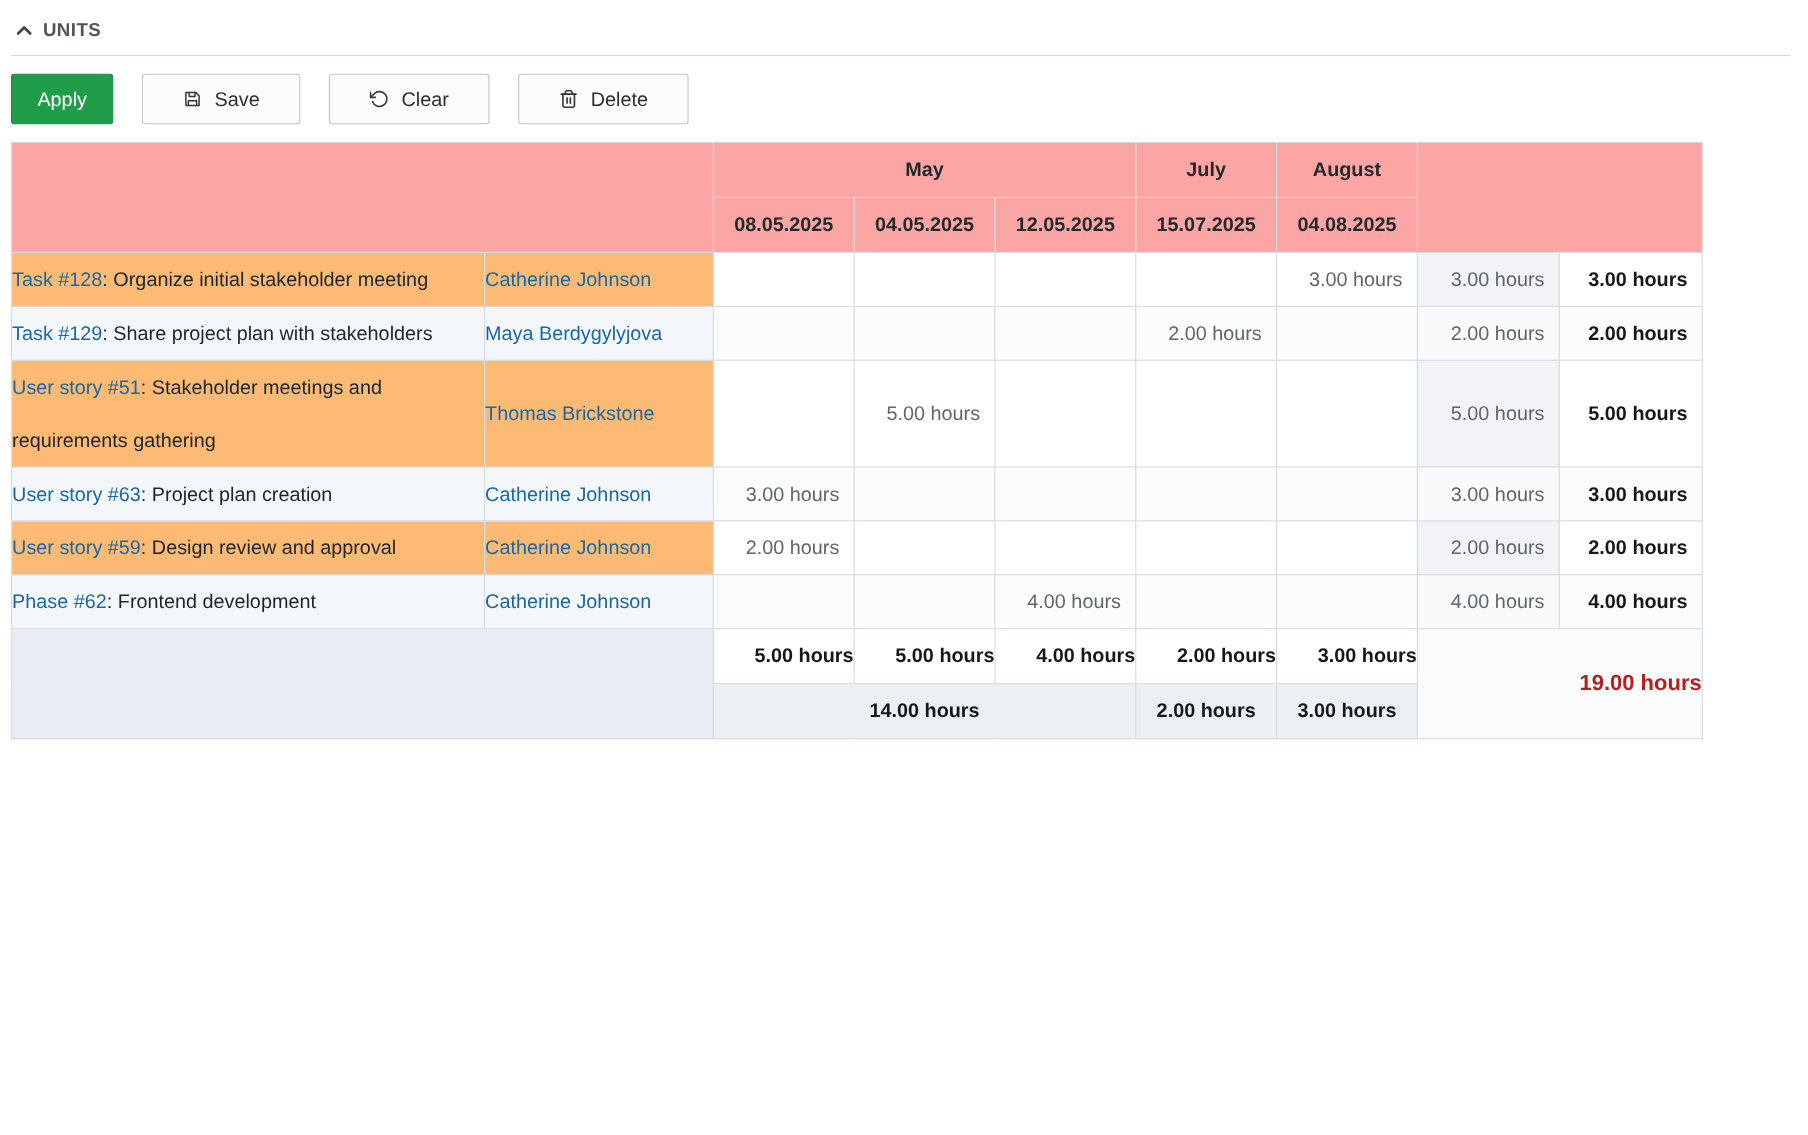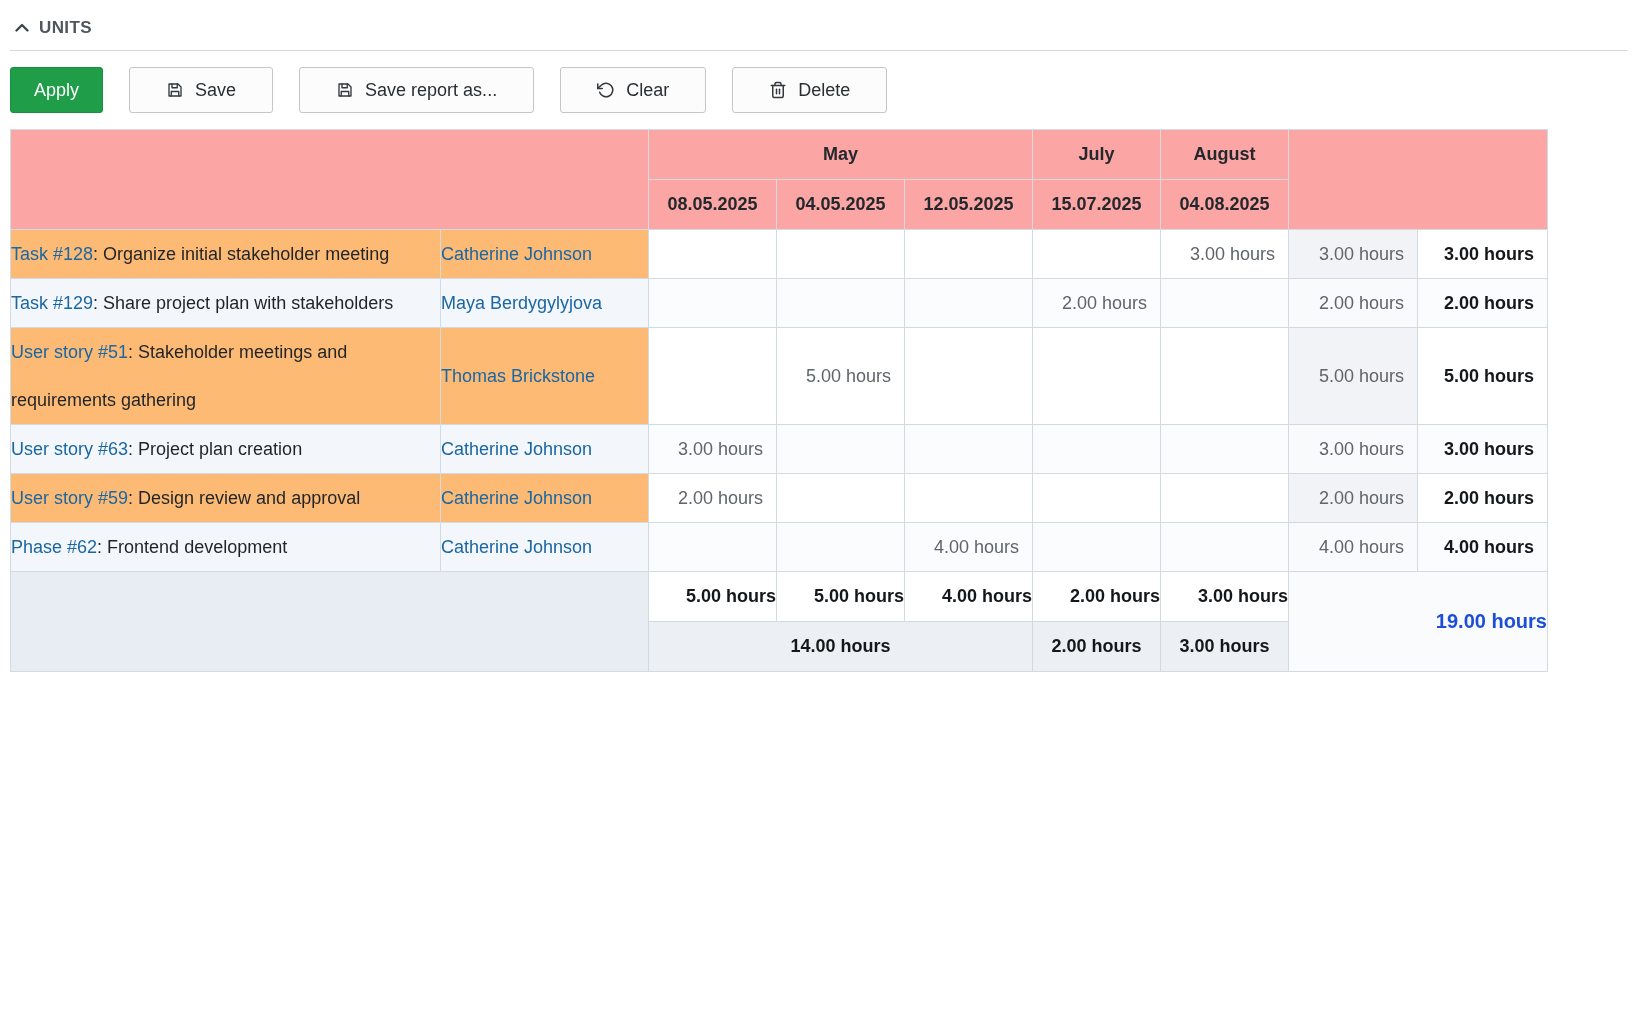--- a/index.html
+++ b/index.html
@@ -88,21 +88,21 @@
 
   td.grand { text-align: right; padding: 0 13px; font-weight: 700; color: #15181b; background: #fff; }
   tr.even td.grand { background: #fbfcfd; }
 
   .report-table tfoot td { height: 50px; }
   .f-corner { background: #e7edf3; }
   .f-datetotal { text-align: right; padding: 0 13px; font-weight: 700; color: #15181b; background: #fff; }
   .f-monthtotal { text-align: center; font-weight: 700; color: #15181b; background: #ecf0f4; }
   .f-grand {
     text-align: right; padding: 0 16px; font-weight: 700;
-    font-size: 20px; color: #1d4ed8; background: #fafbfc; vertical-align: middle;
+    font-size: 20px; color: #b91c1c; background: #fafbfc; vertical-align: middle;
   }
 </style>
 </head>
 <body>
 
 <div class="page">
 
   <div class="units-header">
     <span class="chevron-icon">
       <svg width="16" height="16" viewBox="0 0 16 16">
@@ -120,30 +120,20 @@
       <span class="btn-icon">
         <svg width="18" height="18" viewBox="0 0 24 24" fill="none" stroke="#33383d" stroke-width="1.8" stroke-linecap="round" stroke-linejoin="round">
           <path d="M4 4 H16 L20 8 V20 H4 Z"></path>
             <path d="M8 4 V9 H15 V4"></path>
             <path d="M7 20 V14 H17 V20"></path>
         </svg>
       </span>
       <span>Save</span>
     </button>
 
-    <button class="btn">
-      <span class="btn-icon">
-        <svg width="18" height="18" viewBox="0 0 24 24" fill="none" stroke="#33383d" stroke-width="1.8" stroke-linecap="round" stroke-linejoin="round">
-          <path d="M4 4 H16 L20 8 V20 H4 Z"></path>
-            <path d="M8 4 V9 H15 V4"></path>
-            <path d="M7 20 V14 H17 V20"></path>
-        </svg>
-      </span>
-      <span>Save report as...</span>
-    </button>
 
     <button class="btn">
       <span class="btn-icon">
         <svg width="18" height="18" viewBox="0 0 24 24" fill="none" stroke="#33383d" stroke-width="2" stroke-linecap="round" stroke-linejoin="round">
           <polyline points="1 4 1 10 7 10"></polyline>
             <path d="M3.51 15a9 9 0 1 0 2.13-9.36L1 10"></path>
         </svg>
       </span>
       <span>Clear</span>
     </button>

